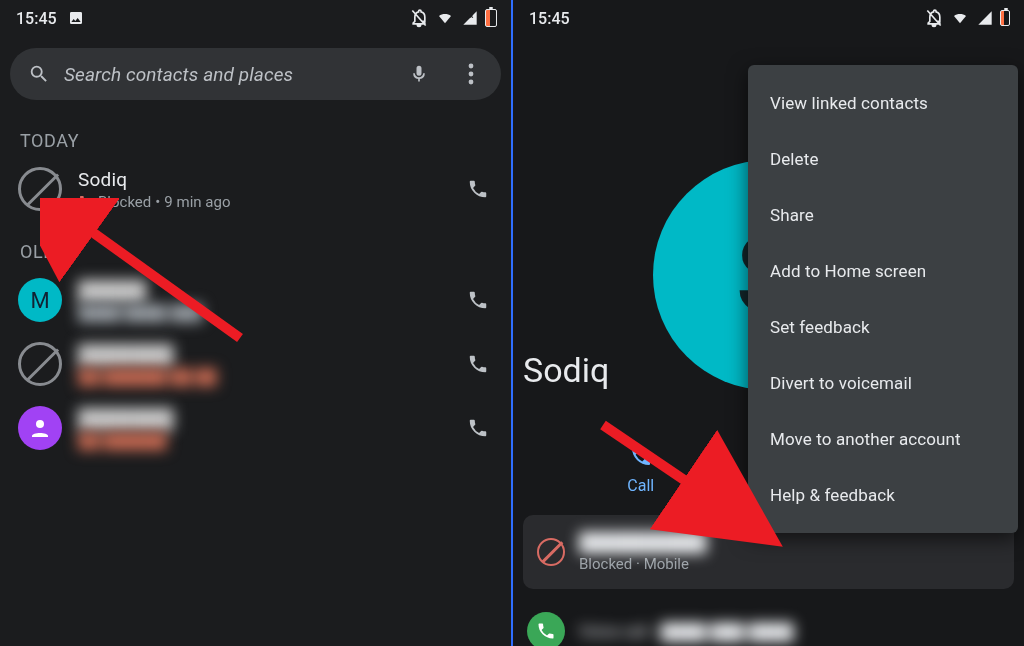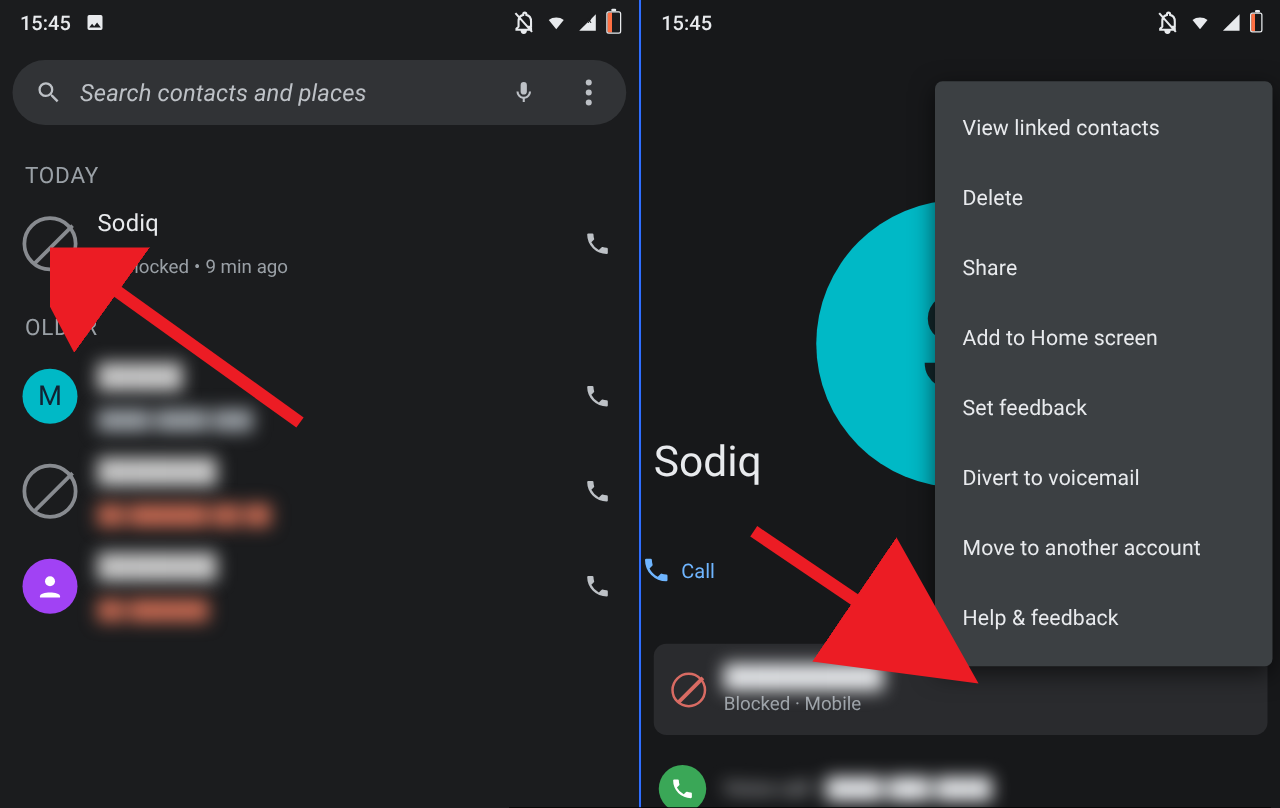--- a/index.html
+++ b/index.html
@@ -21,29 +21,29 @@
   .ico { color: #bdc1c6; display:flex; align-items:center; justify-content:center;}
   .overflow { width: 44px; height: 44px; display:flex; align-items:center; justify-content:center; margin-left: 6px; color:#bdc1c6;}
   
   .section { padding: 20px 18px 6px 20px; color: #9aa0a6; font-size: 18px; letter-spacing: 0.6px; }
   .row { display: flex; align-items: center; padding: 10px 12px 10px 18px; }
   .avatar { width: 44px; height: 44px; border-radius: 50%; display:flex; align-items:center; justify-content:center; font-size: 22px; font-weight:400; margin-right: 16px; flex:0 0 44px;}
   .avatar.blocked { border: 3px solid #888b90; position: relative; }
   .avatar.blocked::after { content:""; position:absolute; width:3px; height:44px; background:#888b90; transform: rotate(45deg); top:-2px; left:20px; }
   .row .info { flex:1; }
   .row .name { font-size: 19px; color:#e8eaed; letter-spacing:0.2px; }
-  .row .sub { font-size: 15px; color:#9aa0a6; margin-top:14px; display:flex; align-items:center; gap:4px;}
+  .row .sub { font-size: 15px; color:#9aa0a6; margin-top:2px; display:flex; align-items:center; gap:4px;}
   .row .sub svg{ flex:0 0 16px; }
   .callbtn { width: 42px; height:42px; display:flex; align-items:center; justify-content:center; color:#bdc1c6;}
   .blur { filter: blur(7px); display:inline-block; }
   
   .bigavatar { position:absolute; top: 160px; left: 140px; width: 230px; height: 230px; border-radius: 50%; background:#00b9c6; display:flex; align-items:center; justify-content:center; font-size: 110px; color:#13272b; }
   .contactname { position:absolute; top: 350px; left: 0; font-size: 34px; color:#e8eaed; padding-left: 10px; }
   .actionrow { position:absolute; top: 430px; left: 0; right:0; display:flex; }
-  .actioncell { flex:1; display:flex; flex-direction:row; align-items:center; gap:8px; color:#6fb5ff; padding: 14px 0; font-size:16px;}
+  .actioncell { flex:1; display:flex; flex-direction:column; align-items:center; gap:8px; color:#6fb5ff; padding: 14px 0; font-size:16px;justify-content:center;}
   .numcard { position:absolute; top: 515px; left: 10px; right: 10px; background:#2a2b2e; border-radius: 10px; padding: 16px 14px; display:flex; align-items:center; gap:14px;}
   .miniblock { width:28px; height:28px; border:2.5px solid #d86b63; border-radius:50%; position:relative; flex:0 0 28px;}
   .miniblock::after{content:""; position:absolute; width:2.5px; height:28px; background:#d86b63; transform:rotate(45deg); left:12px; top:-2px;}
   .numcard .ni{ flex:1; }
   .numcard .num{ font-size:18px; }
   .numcard .numsub{ font-size:15px; color:#9aa0a6; margin-top:2px;}
   .voicecall { position:absolute; top: 612px; left: 14px; right: 14px; display:flex; align-items:center; gap:14px; }
   .voicecall .vc{ width:38px; height:38px; border-radius:50%; background:#3aa757; color:#fff; display:flex; align-items:center; justify-content:center;}
   
   .menu { position:absolute; top: 65px; right: 6px; width: 270px; background:#3c4043; border-radius: 6px; box-shadow: 0 6px 20px rgba(0,0,0,.6); padding: 10px 0; }

